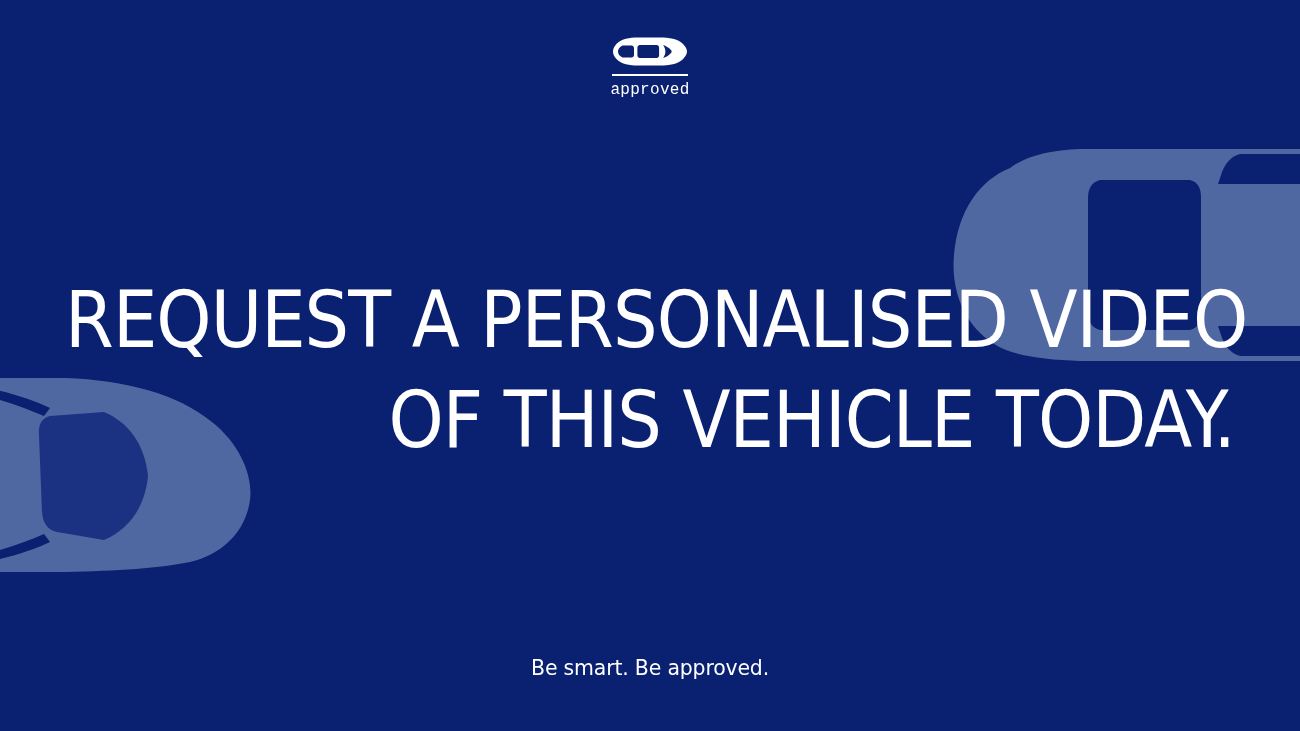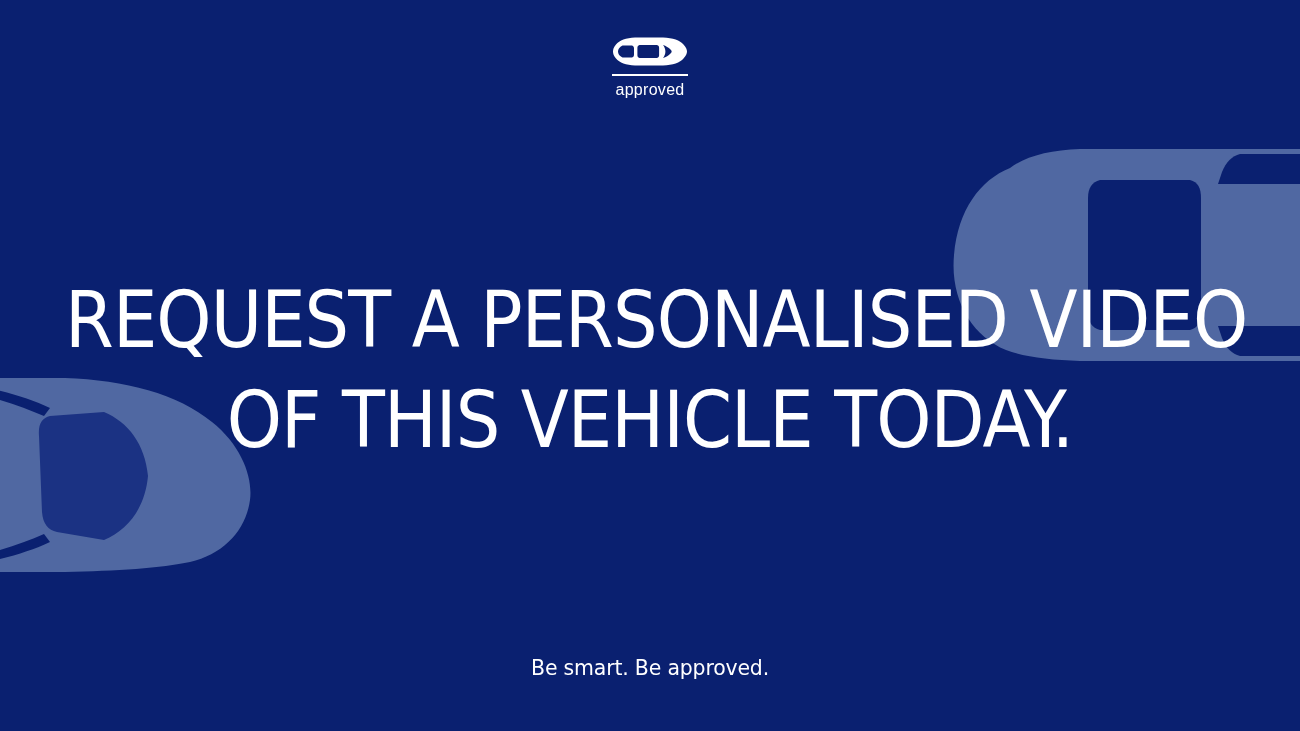--- a/index.html
+++ b/index.html
@@ -57,31 +57,31 @@
     width: 76px;
     height: 2px;
     background: #ffffff;
     margin-top: 7px;
   }
   .logo-word {
     margin-top: 5px;
     font-size: 16px;
     letter-spacing: 0.3px;
     color: #ffffff;
-    font-family: Liberation Sans, sans-serif;
+    font-family: Liberation Mono, monospace;
     font-weight: 400;
   }
 
   
   .headline {
     position: absolute;
     top: 272px;
     left: 0;
     right: 0;
-    text-align: center;
+    text-align: right;
     color: #ffffff;
   }
   .headline-line {
     display: block;
     font-family: "DejaVu Sans", sans-serif;
     font-weight: 400;
     font-size: 78px;
     line-height: 96px;
     letter-spacing: -1px;
     white-space: nowrap;

